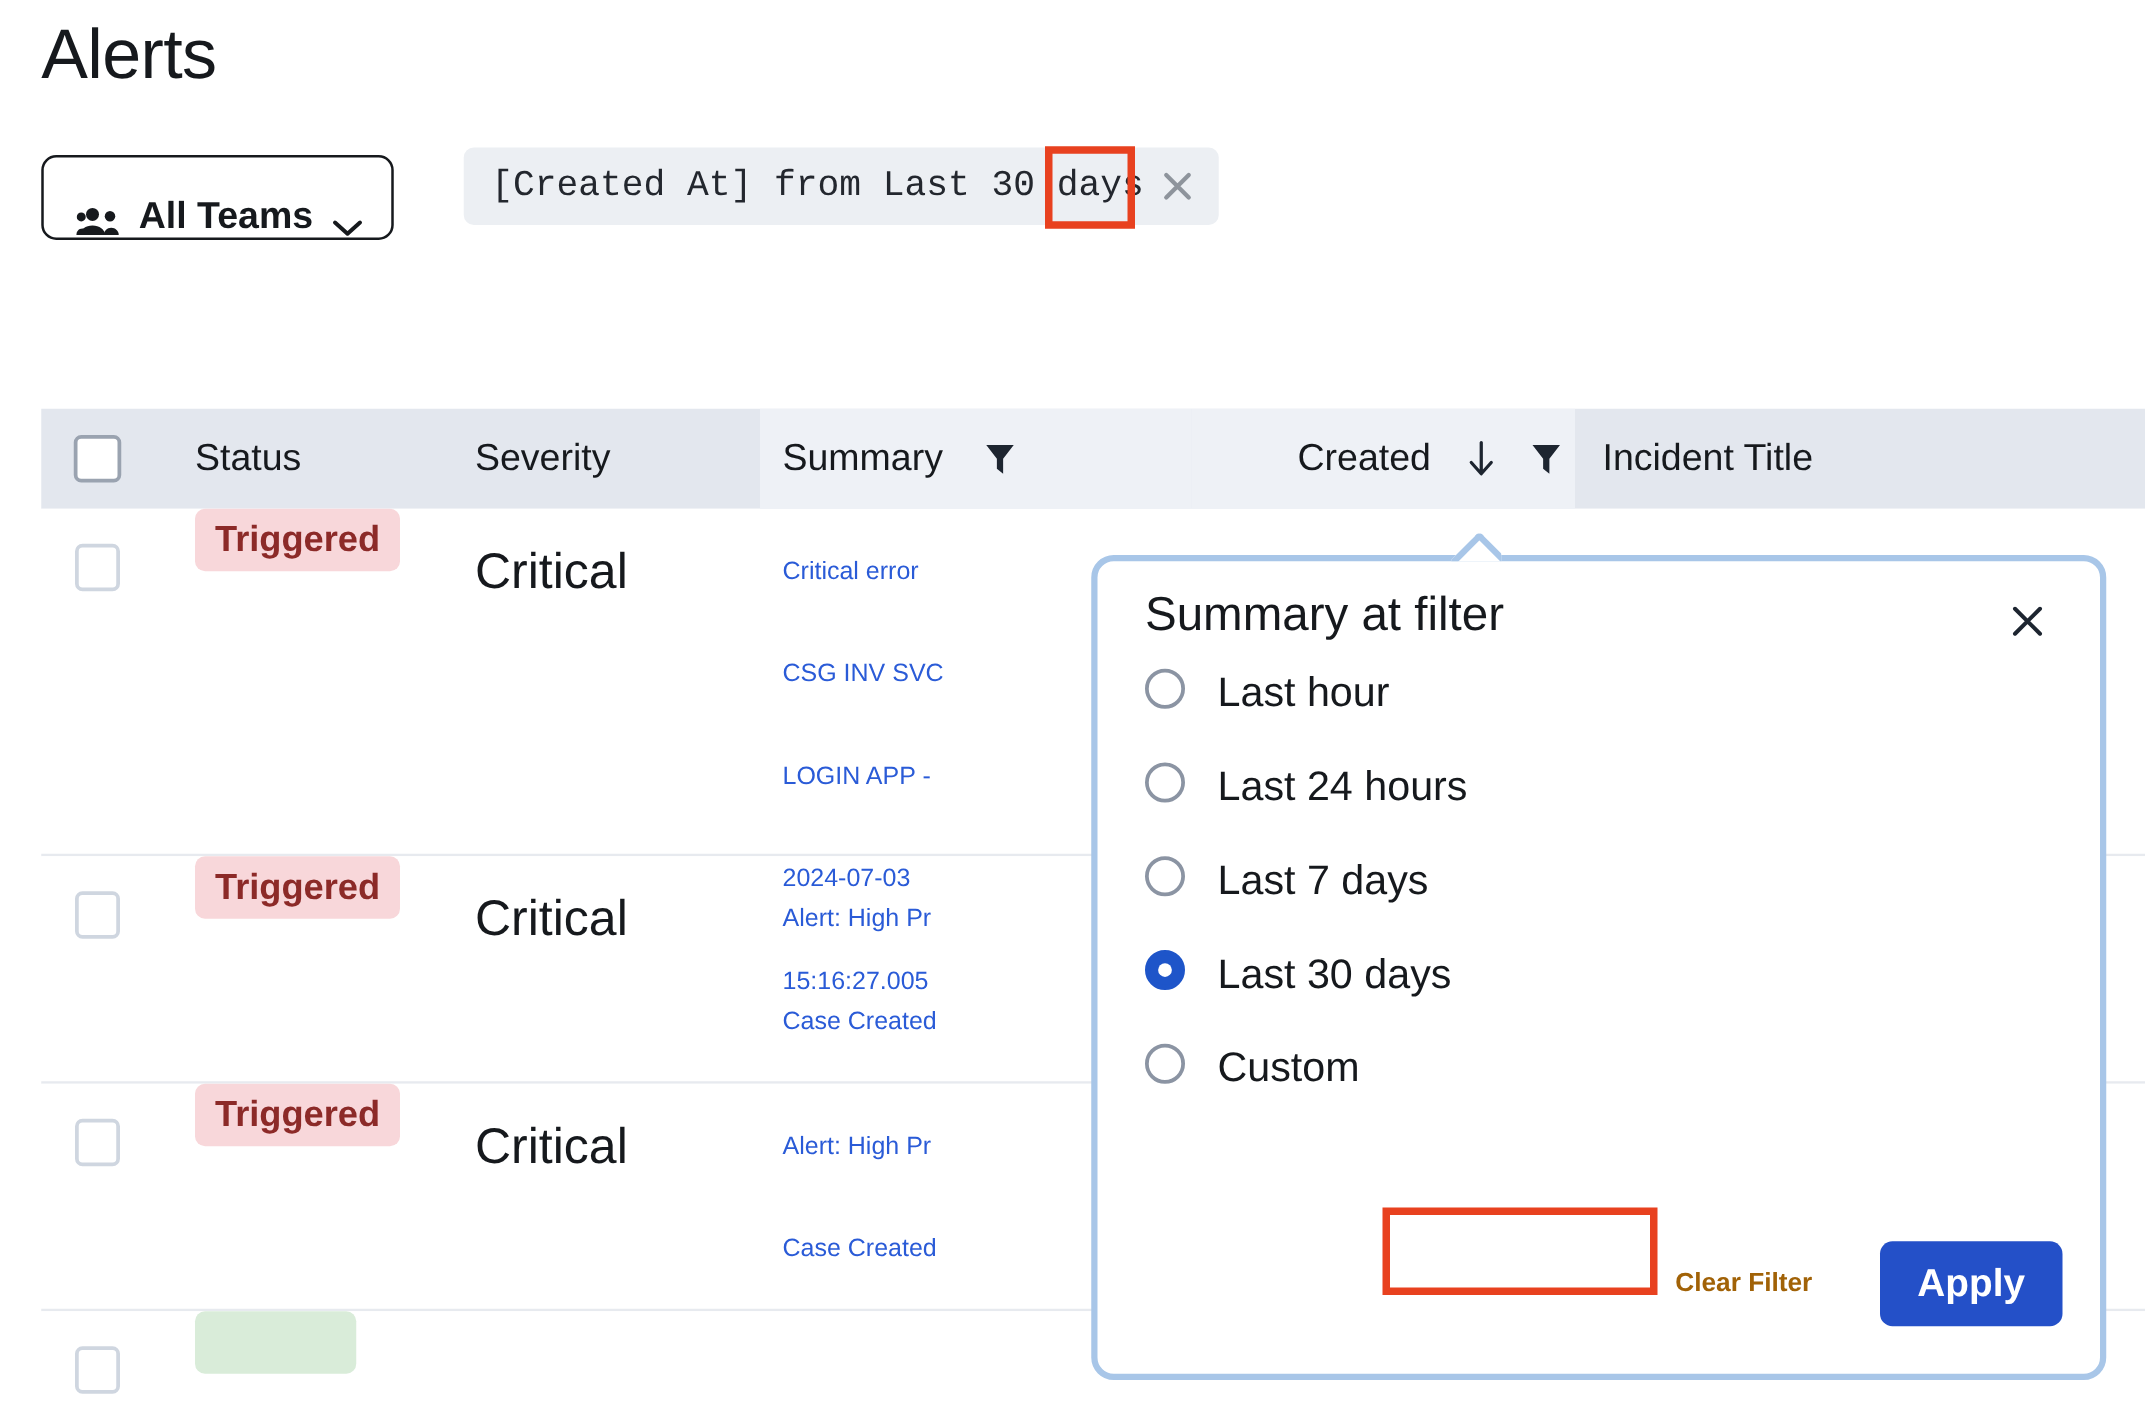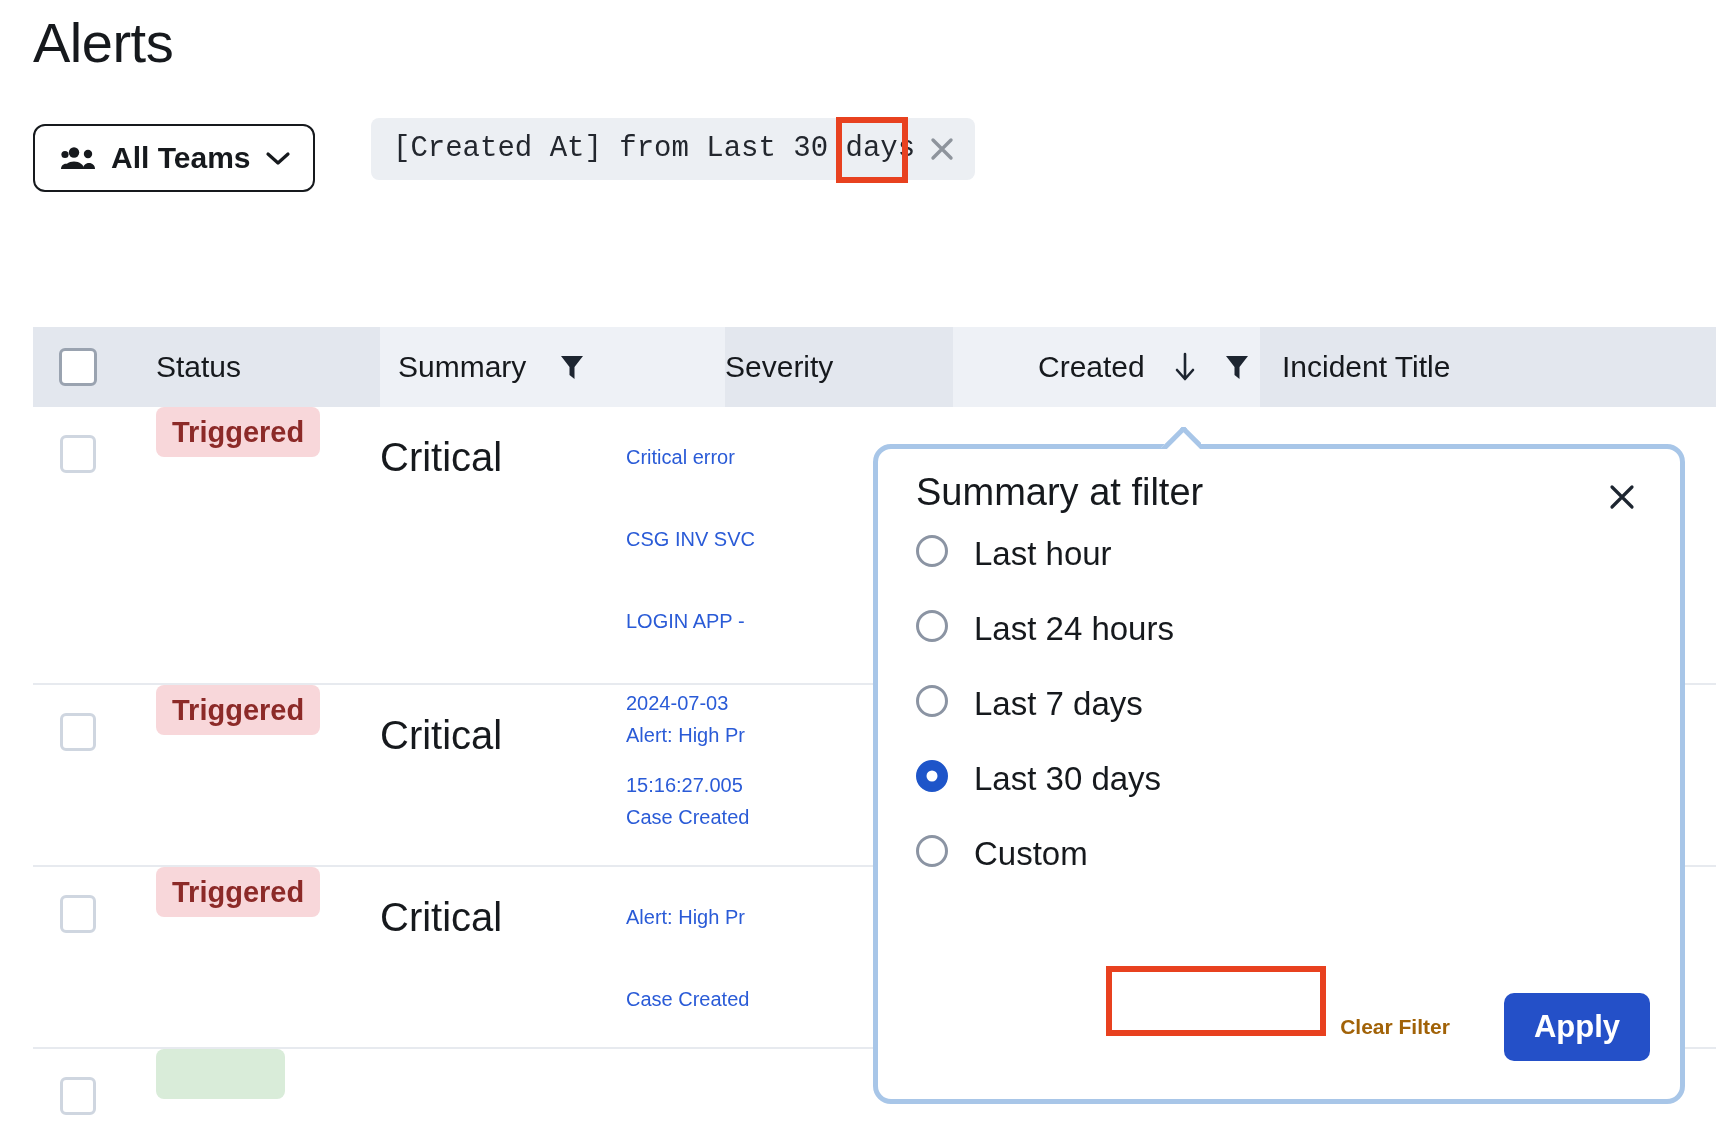--- a/index.html
+++ b/index.html
@@ -14,21 +14,21 @@
   
   .page-title {
     position: absolute; left: 33px; top: 8px;
     font-size: 56px; font-weight: 400; color: #16191d;
     letter-spacing: -0.5px; line-height: 70px;
   }
 
   .toolbar { position: absolute; left: 33px; top: 124px; display: flex; align-items: center; }
 
   .teams-btn {
-    display: flex; align-items: center; gap: 14px;
+    display: flex; align-items: flex-end; gap: 14px;
     height: 68px; padding: 0 22px 0 26px;
     border: 2px solid #16191d; border-radius: 12px;
     background: #fff; cursor: pointer;
   }
   .teams-btn .label { font-size: 30px; font-weight: 700; color: #16191d; white-space: nowrap; }
   .people-icon { display:inline-flex; width: 36px; height: 26px; }
   .chev { display:inline-flex; width: 26px; height: 16px; }
 
   .filter-chip {
     position: absolute; left: 371px; top: 118px;
@@ -198,30 +198,30 @@
 
   <div class="table">
 
     <div class="thead">
       <div class="cell c-check">
         <div class="hdr-check"></div>
       </div>
       <div class="cell c-status">
         <span class="th-label">Status</span>
       </div>
+      <div class="cell c-sev">
+        <span class="th-label">Severity</span>
+      </div>
       <div class="cell c-summary hl">
         <span class="th-label">Summary</span>
         <span class="funnel">
           <svg viewBox="0 0 24 26" width="24" height="26" aria-hidden="true">
             <path d="M1 2 L23 2 L14.5 13 L14.5 25 L9.5 21 L9.5 13 Z" fill="#1d2530"></path>
           </svg>
         </span>
-      </div>
-      <div class="cell c-sev">
-        <span class="th-label">Severity</span>
       </div>
       <div class="cell c-created hl">
         <span class="th-label">Created</span>
         <span class="sortarrow">
           <svg viewBox="0 0 24 30" width="24" height="30" aria-hidden="true">
             <path d="M12 2 L12 26 M4 18 L12 27 L20 18" stroke="#1d2530" stroke-width="2.6" fill="none" stroke-linecap="round" stroke-linejoin="round"></path>
           </svg>
         </span>
         <span class="funnel">
           <svg viewBox="0 0 24 26" width="24" height="26" aria-hidden="true">

